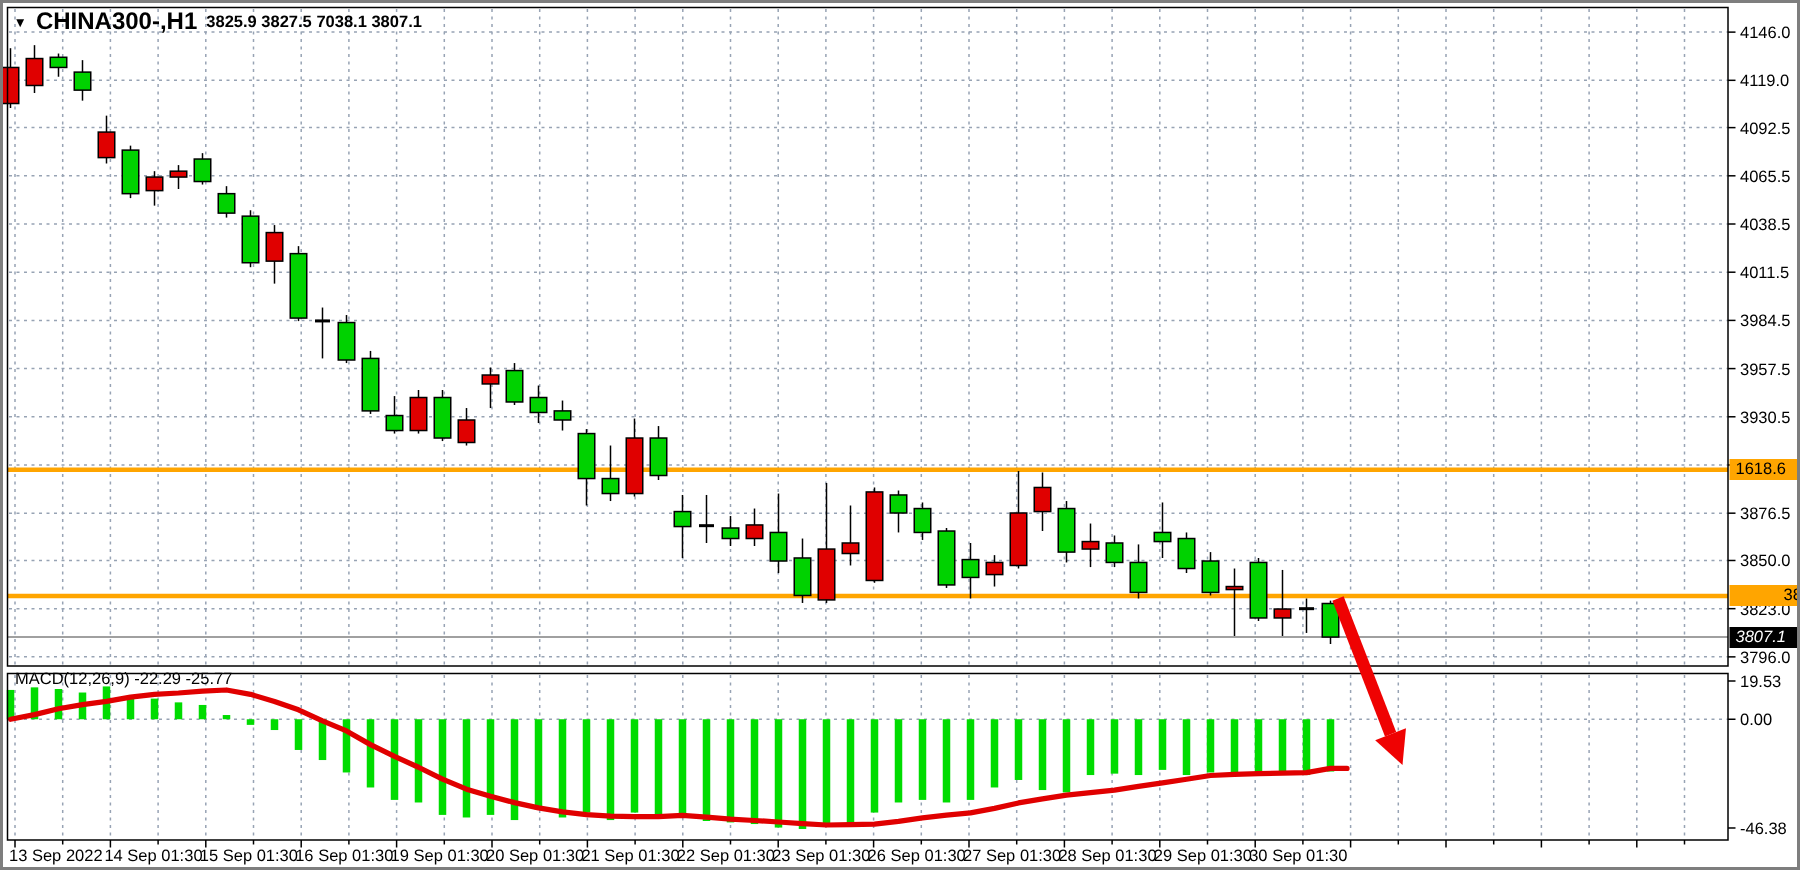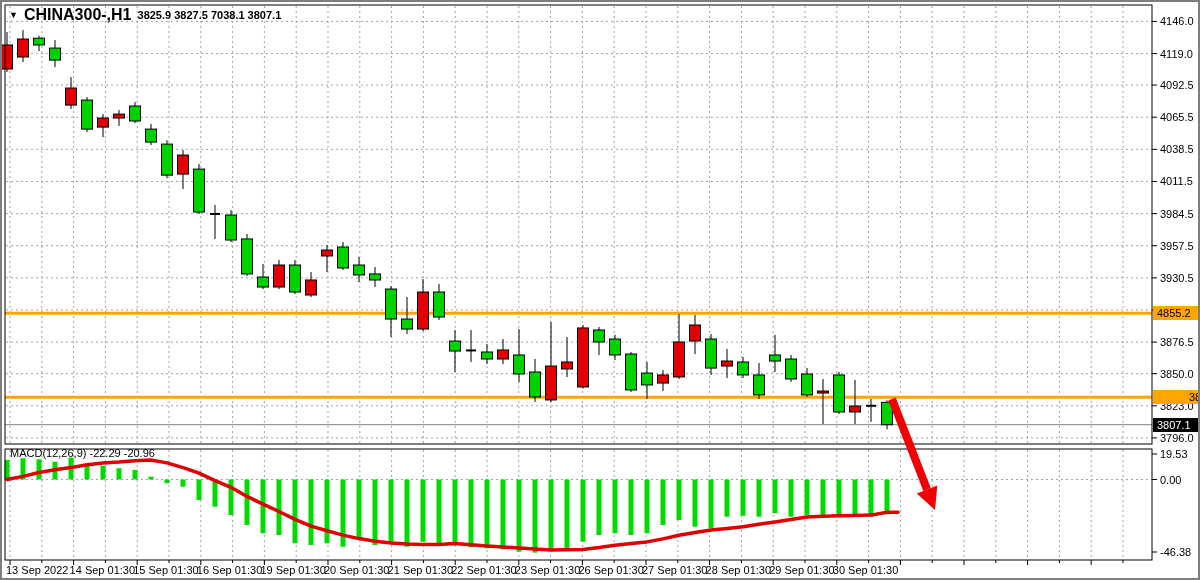--- a/index.html
+++ b/index.html
@@ -500,18 +500,18 @@
         <polygon points="933,508 914.8,491.5 935.3,483.5" fill="#ef0202"></polygon>
       </g>
     </svg>
 
   <div class="title-row">
     <span class="dd-icon">▼</span>
     <span class="chart-title">CHINA300-,H1</span>
     <span class="chart-ohlc">3825.9 3827.5 7038.1 3807.1</span>
   </div>
 
-  <span class="macd-label">MACD(12,26,9) -22.29 -20.96</span>
+  <span class="macd-label">MACD(12,26,9) -22.29 -25.77</span>
 
-  <div class="axis-badge badge-orange" id="badge-res" style="top: 304.2px;">4855.2</div>
+  <div class="axis-badge badge-orange" id="badge-res" style="top: 304.2px;">1618.6</div>
   <div class="axis-badge badge-orange" id="badge-sup" style="top: 388.333px; padding-left: 36px;">3830.1</div>
-  <div class="axis-badge badge-black" id="badge-bid" style="top: 415.703px;">3807.1</div>
+  <div class="axis-badge badge-black" id="badge-bid" style="top: 415.703px; font-style: italic;">3807.1</div>
 </div>
 
 </body></html>

